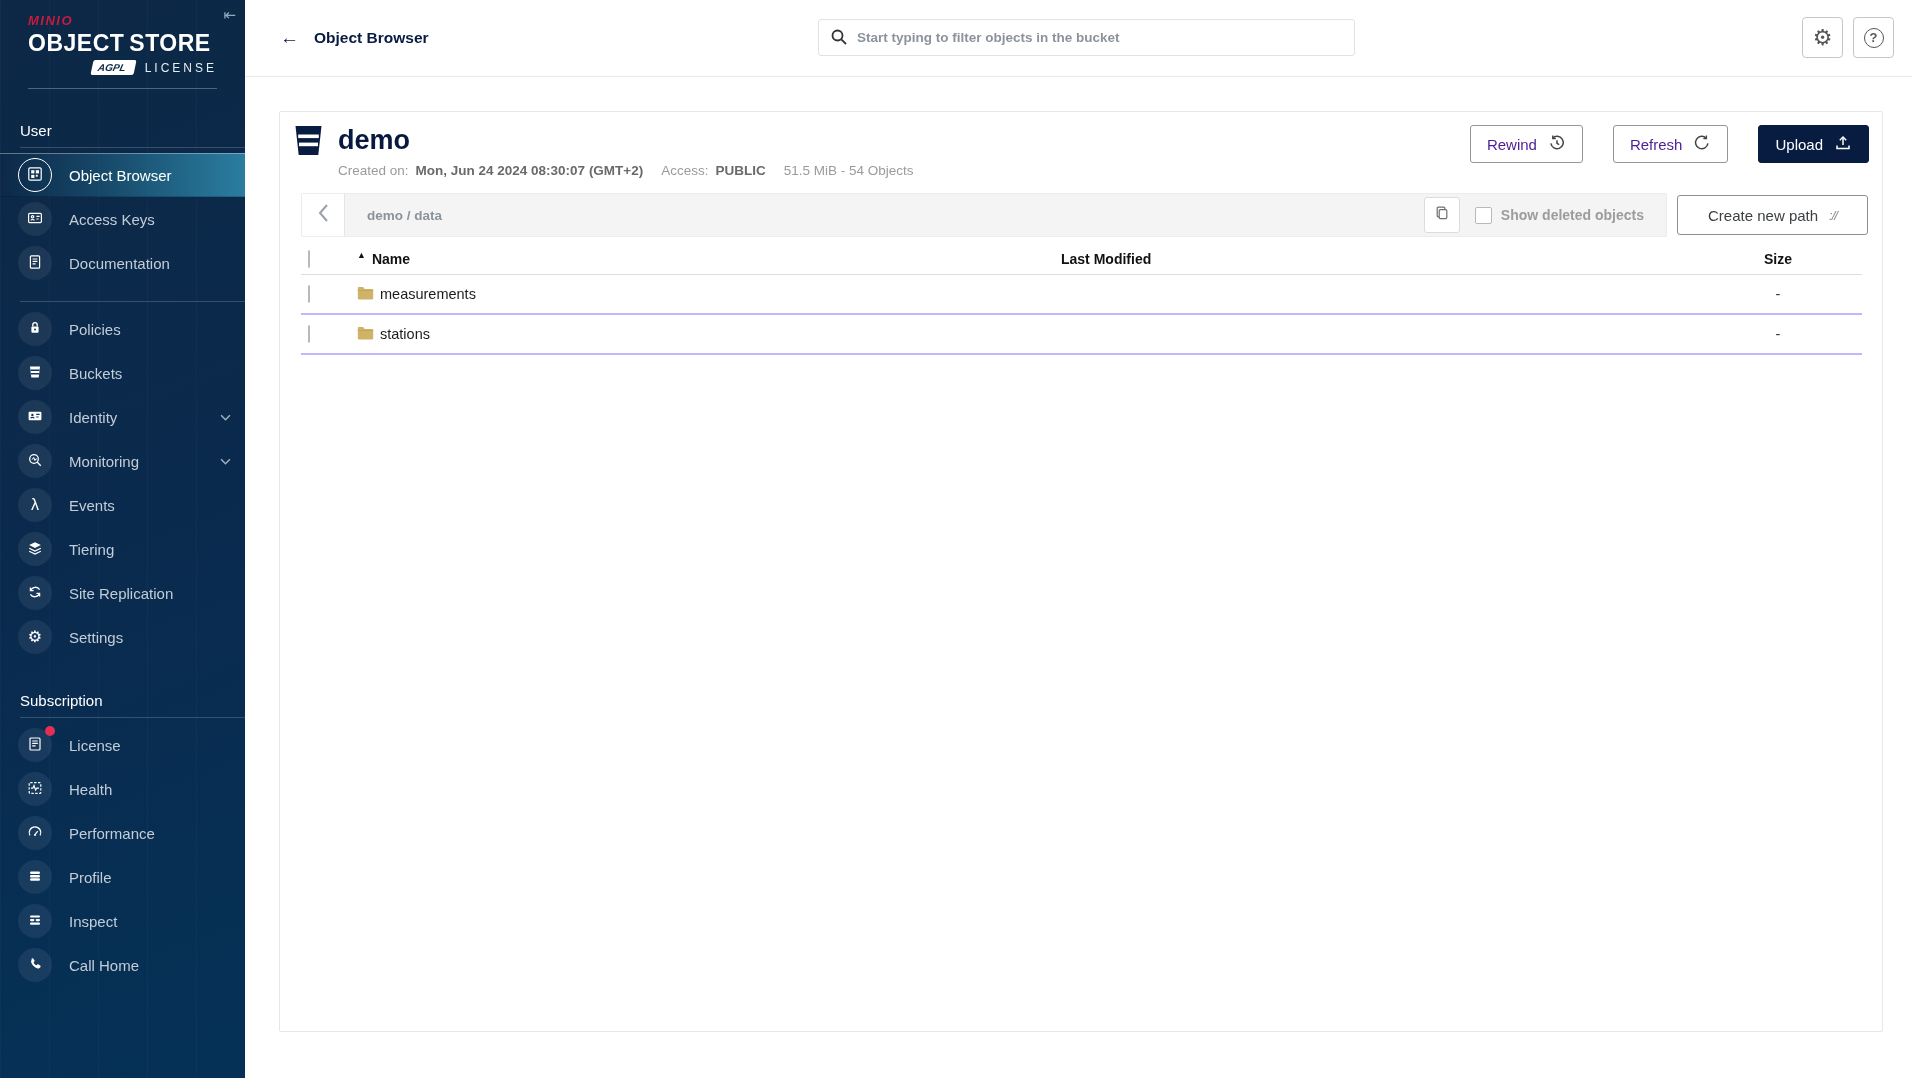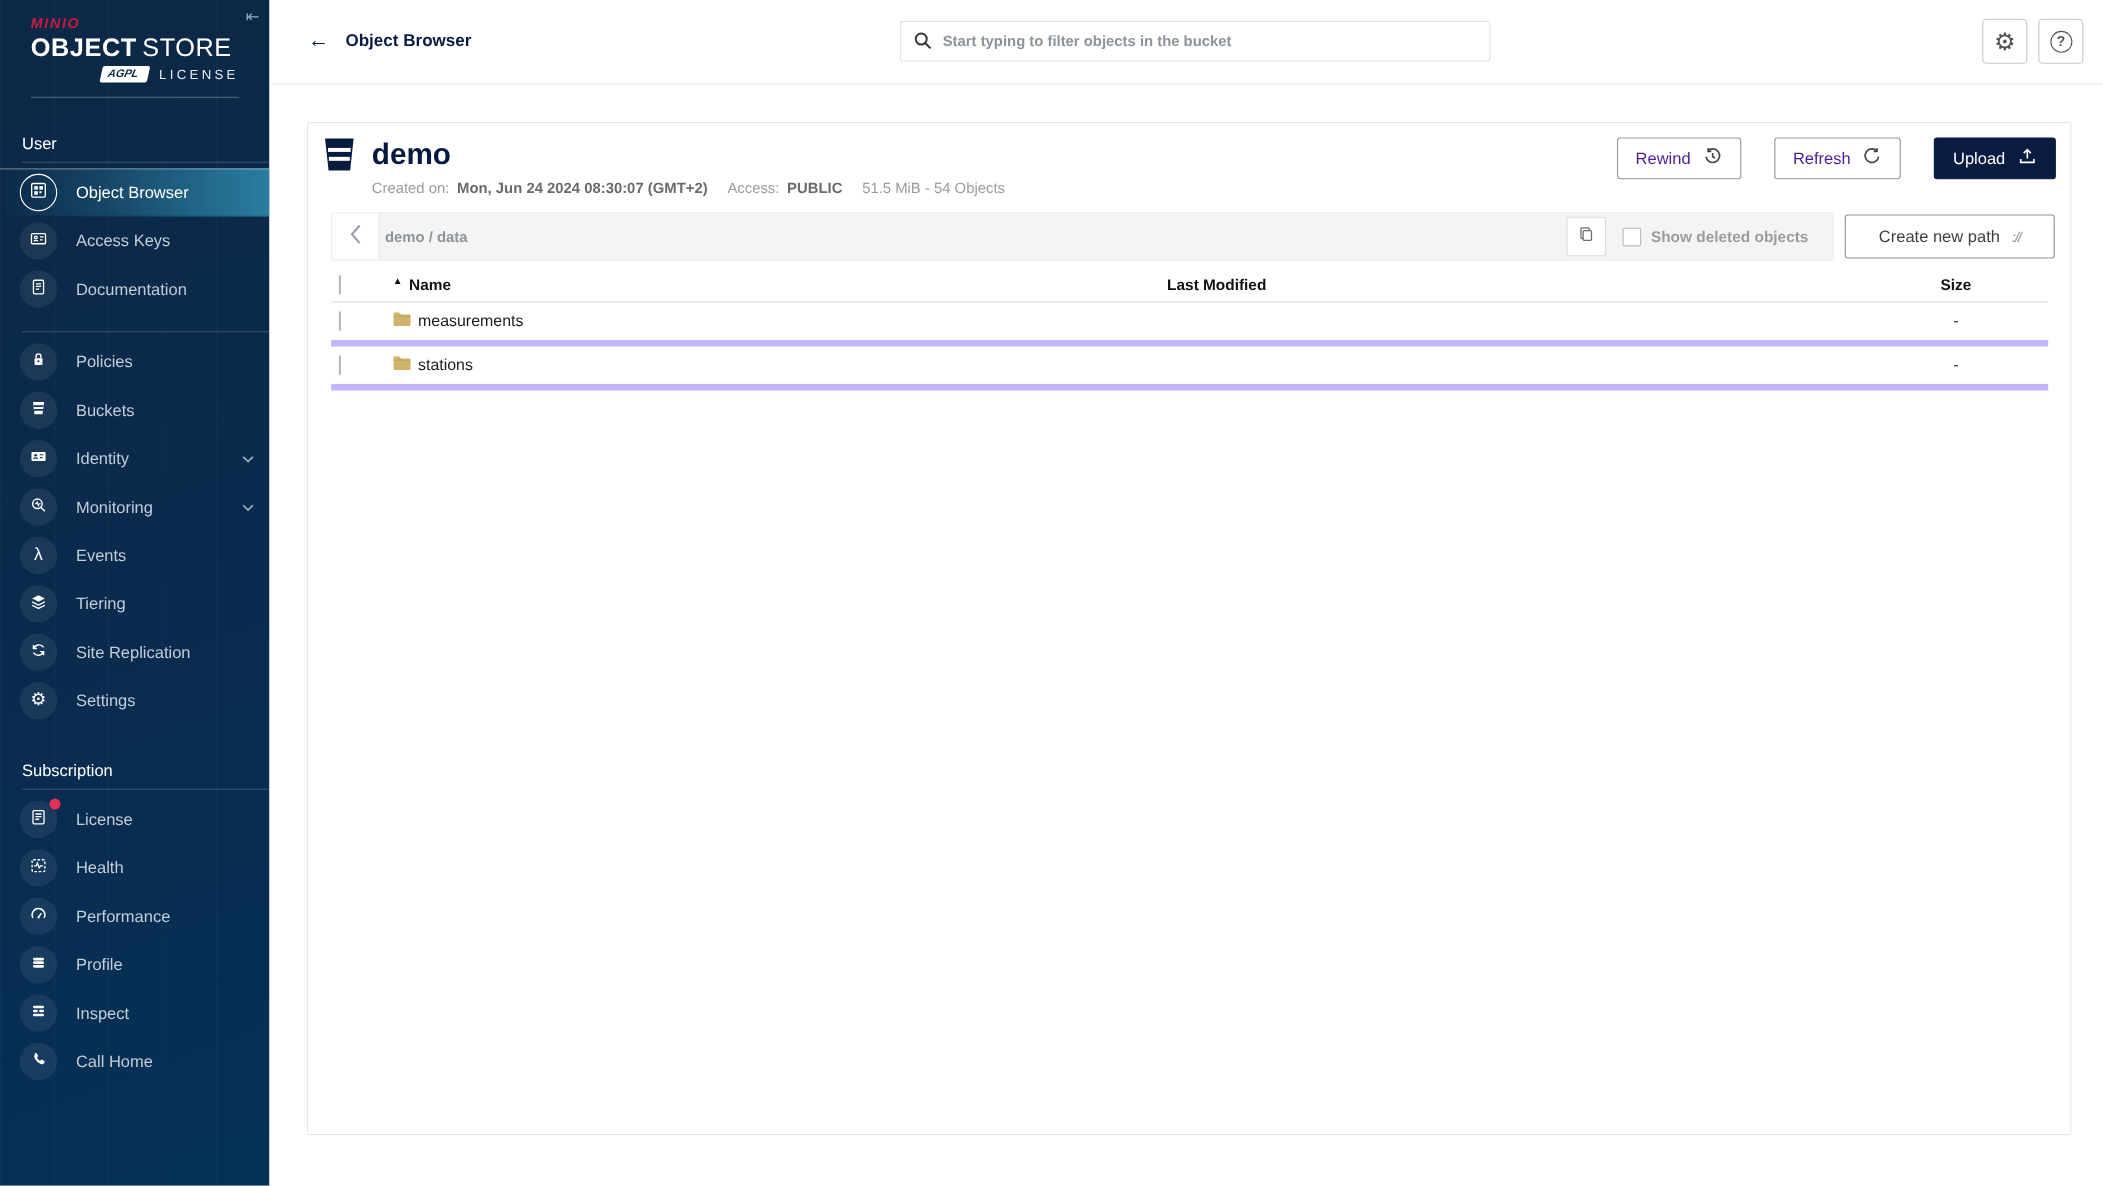--- a/index.html
+++ b/index.html
@@ -9,21 +9,21 @@
   
   .sidebar { position:relative; width:245px; min-width:245px; height:100%;
     background:
       repeating-linear-gradient(90deg, rgba(255,255,255,0.025) 0 1px, transparent 1px 49px),
       linear-gradient(160deg,#0d2846 0%,#0a2a4d 48%,#053157 100%);
     color:#c3cdd8; overflow:hidden; }
   .collapse-btn { position:absolute; top:6px; right:9px; color:#93a7bd; font-size:15px; cursor:pointer; }
   .logo { padding:13px 28px 0 28px; }
   .brand { color:#c51c3f; font-weight:bold; font-style:italic; font-size:13px; letter-spacing:1.5px; }
   .logo-title { font-size:23px; color:#fff; letter-spacing:.5px; margin-top:2px; white-space:nowrap; }
-  .lt-bold { font-weight:800; } .lt-light { font-weight:400; margin-left:5px; }
+  .lt-bold { font-weight:800; } .lt-light { font-weight:700; margin-left:5px; }
   .logo-sub { display:flex; align-items:center; justify-content:flex-end; gap:10px; margin-top:3px; }
   .agpl-badge { background:#fff; color:#0d2847; font-style:italic; font-weight:800; font-size:10px;
     padding:2px 9px 2px 6px; transform:skewX(-12deg); border-radius:2px; }
   .license-text { color:#e8edf2; font-size:12px; letter-spacing:3px; font-weight:300; }
   .logo-divider { height:1px; background:rgba(255,255,255,0.28); margin:13px 28px 0 28px; }
   .menu { padding-top:16px; }
   .section + .section { margin-top:16px; }
   .section-label { padding:18px 20px 9px 20px; font-size:15px; color:#fff; line-height:15px; }
   .section-divider { height:1px; background:rgba(255,255,255,0.18); margin:0 0 5px 20px; }
   .item { display:flex; align-items:center; height:44px; padding:0 14px 0 18px; font-size:15px;
@@ -74,38 +74,38 @@
     padding:0 16px; cursor:pointer; font-family:"Liberation Sans",sans-serif; }
   .btn-outline { background:#fff; border:1px solid #969696; color:#4c1d95; }
   .btn-primary { background:#081c42; border:1px solid #081c42; color:#fff; }
 
   
   .browse-row { position:absolute; left:21px; top:81px; right:14px; display:flex; align-items:center; }
   .browse-bar { flex:1; height:44px; background:#f4f4f4; border:1px solid #ececec; border-radius:2px;
     display:flex; align-items:center; }
   .back-chip { width:43px; height:42px; background:#fff; border-right:1px solid #e5e5e5;
     display:flex; align-items:center; justify-content:center; cursor:pointer; flex:none; }
-  .crumb { margin-left:5px; color:#8b939b; font-weight:bold; font-size:13.5px; flex:1; }
+  .crumb { margin-left:22px; color:#8b939b; font-weight:bold; font-size:13.5px; flex:1; }
   .copy-btn { width:36px; height:36px; background:#fff; border:1px solid #dcdcdc; border-radius:3px;
     display:flex; align-items:center; justify-content:center; margin-right:15px; cursor:pointer; flex:none; }
   .show-deleted { display:flex; align-items:center; gap:9px; margin-right:22px; color:#9c9c9c;
     font-weight:bold; font-size:14px; flex:none; }
   .checkbox { width:17px; height:17px; border:1px solid #b9b9b9; border-radius:2px; background:#fff; cursor:pointer; flex:none; }
   .create-path-btn { margin-left:10px; width:191px; height:40px; justify-content:center;
     background:#fff; border:1px solid #8f8f8f; color:#3c4043; }
   .path-icon { font-style:italic; font-size:13px; color:#888; letter-spacing:-1px; }
 
   
   .obj-table { position:absolute; left:21px; top:131px; right:20px; }
   .t-grid { display:grid; grid-template-columns:56px 704px 652px 130px; align-items:center; }
   .thead { height:32px; border-bottom:1px solid #dedede; font-weight:bold; font-size:14px; color:#111; }
   .th-name { display:flex; align-items:center; gap:6px; }
   .sort-asc { font-size:9px; position:relative; top:-4px; color:#111; }
   .th-size, .cell-size { text-align:center; }
-  .trow { height:40px; border-bottom:6px solid #c4b5fd; font-size:14.5px; color:#1c1c1c; cursor:pointer; }
+  .trow { height:40px; border-bottom:2px solid #c4b5fd; font-size:14.5px; color:#1c1c1c; cursor:pointer; }
   .cell-check { padding-left:7px; }
   .cell-name { display:flex; align-items:center; gap:6px; }
   .cell-size { color:#333; }
 </style>
 </head>
 <body>
 
 <div class="app">
 
   <aside class="sidebar">

